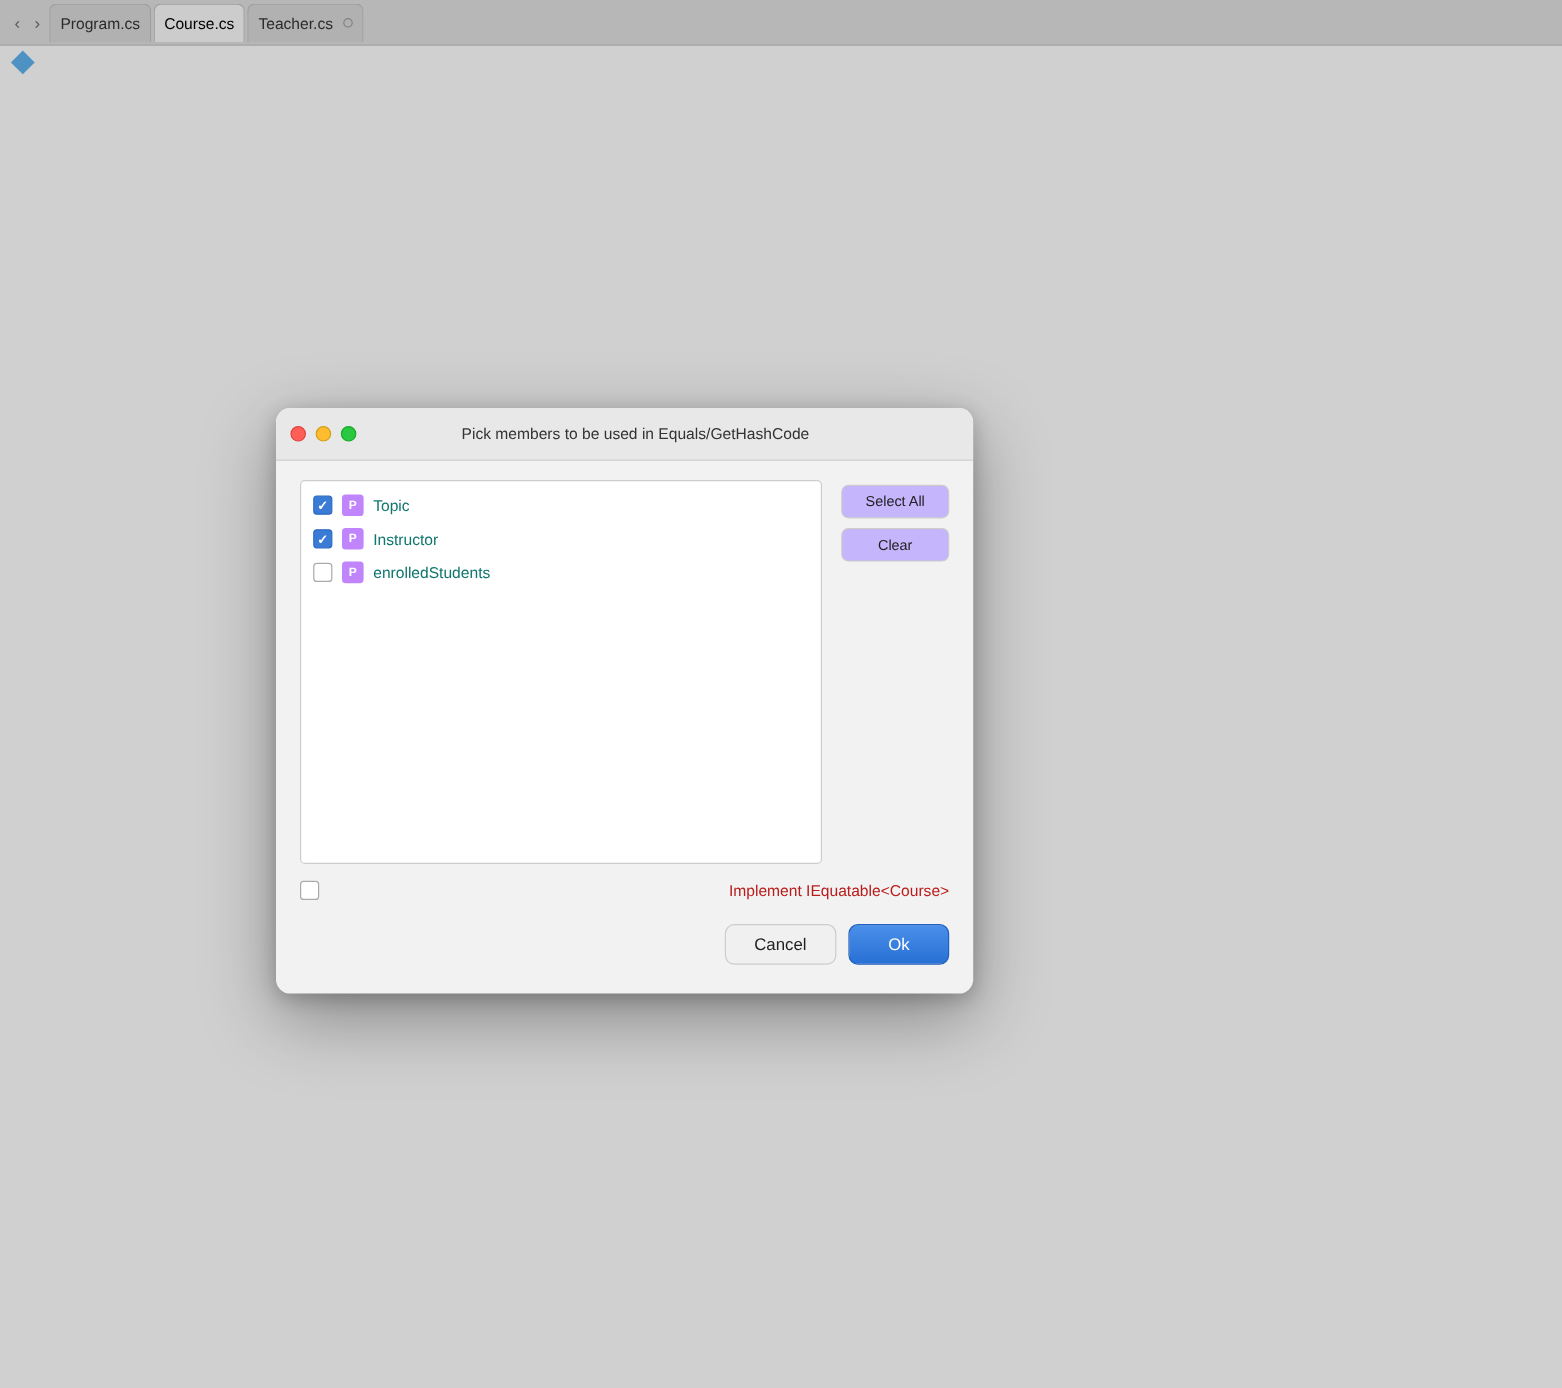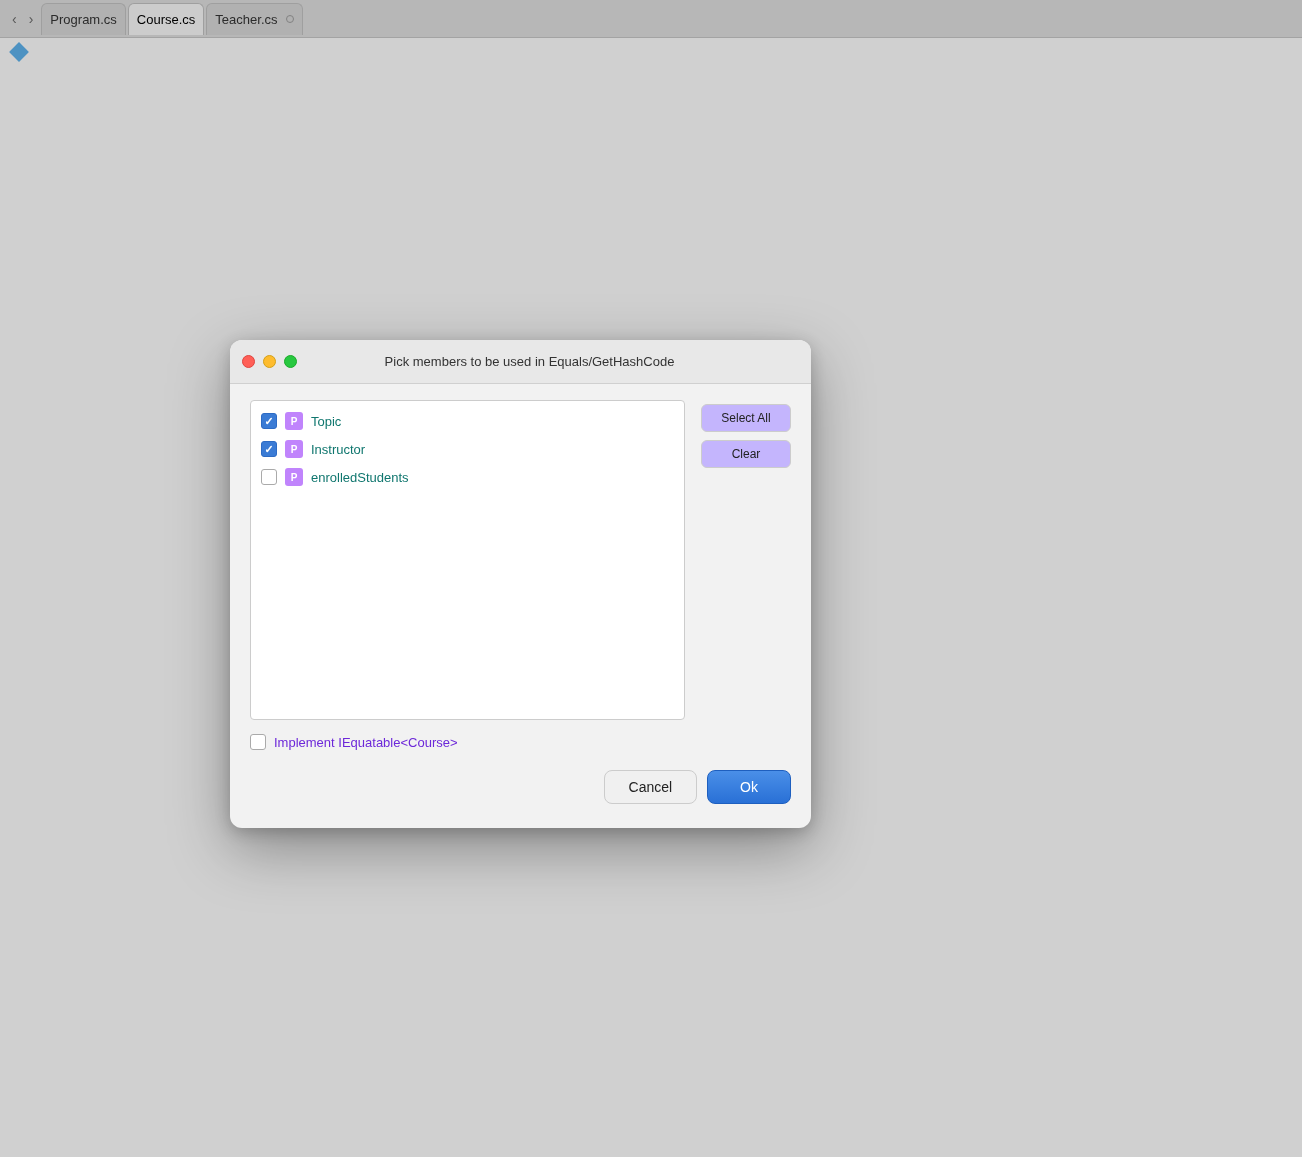--- a/index.html
+++ b/index.html
@@ -285,22 +285,23 @@
       display: flex;
       flex-direction: column;
       gap: 8px;
     }
 
     .check-row {
       display: flex;
       align-items: center;
       gap: 8px;
       font-size: 13px;
-      color: #6d28d9;
-      cursor: pointer;
+      color: #b91c1c;
+      cursor: pointer;
+      justify-content: space-between;
     }
 
     .check-square {
       width: 16px;
       height: 16px;
       border: 1.5px solid #aaa;
       border-radius: 3px;
       flex-shrink: 0;
       background: #fff;
     }

